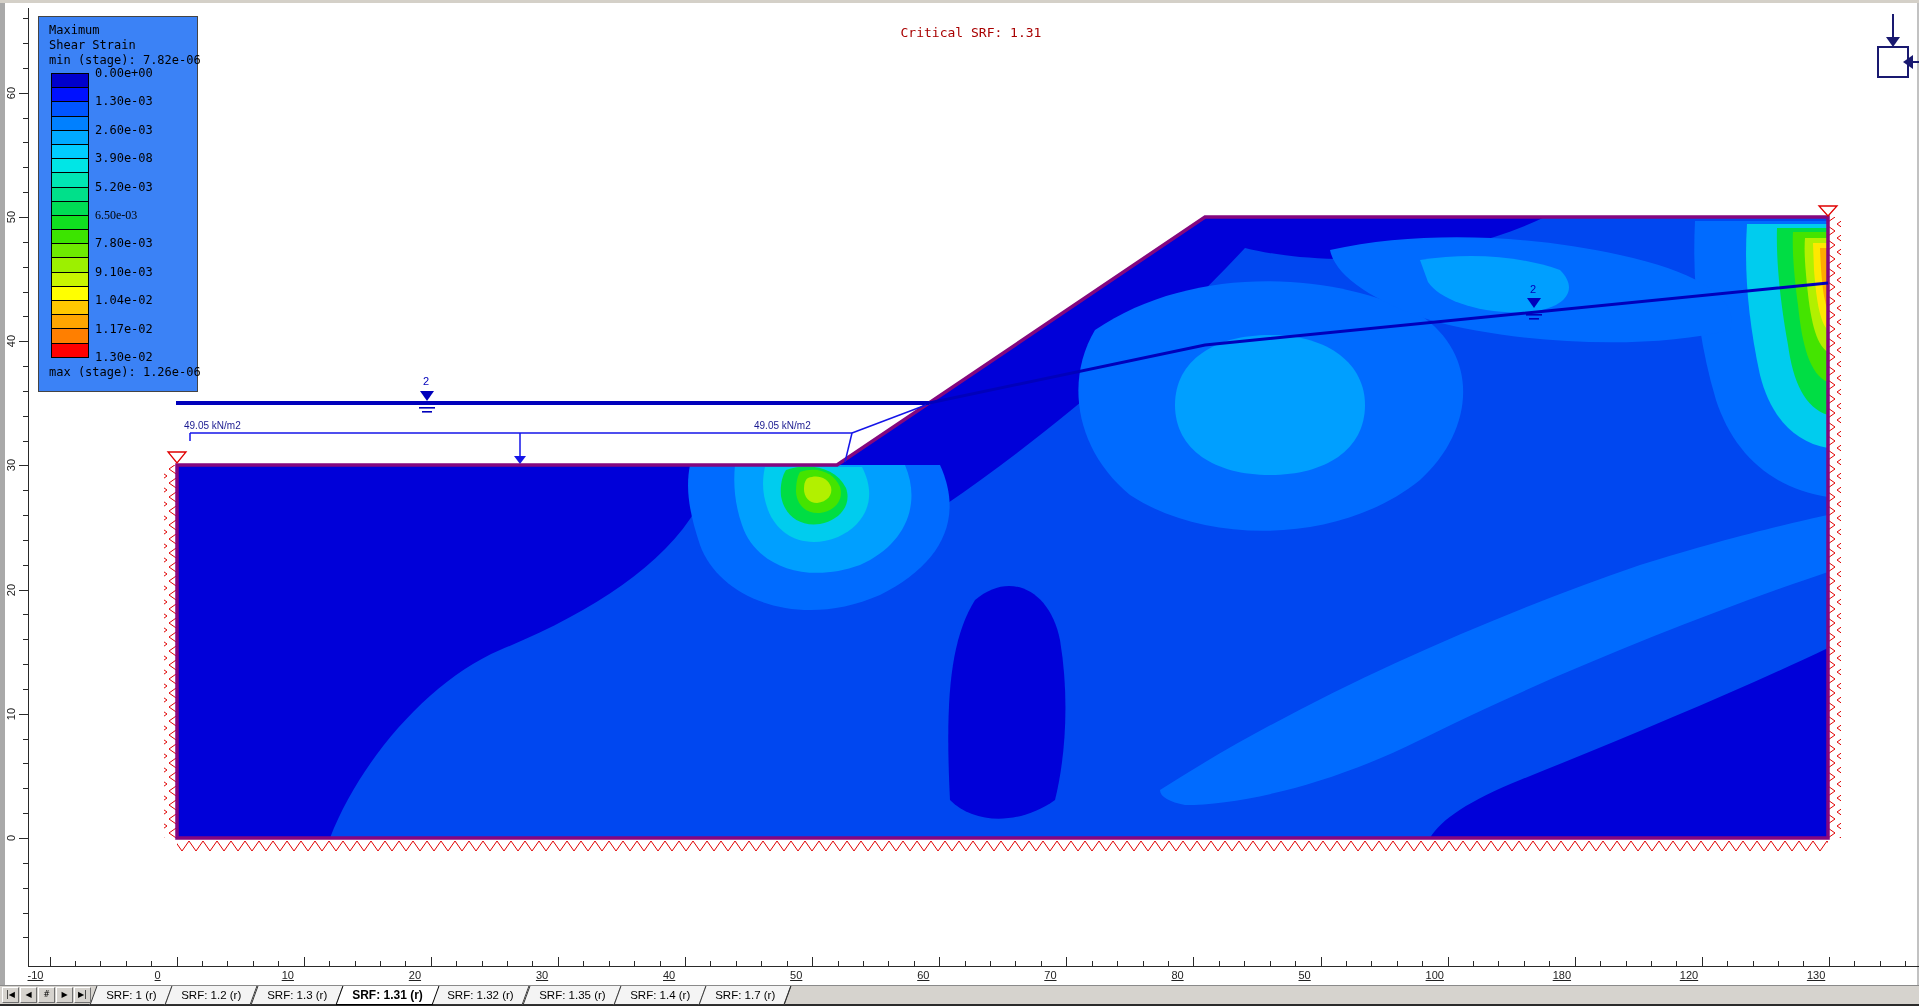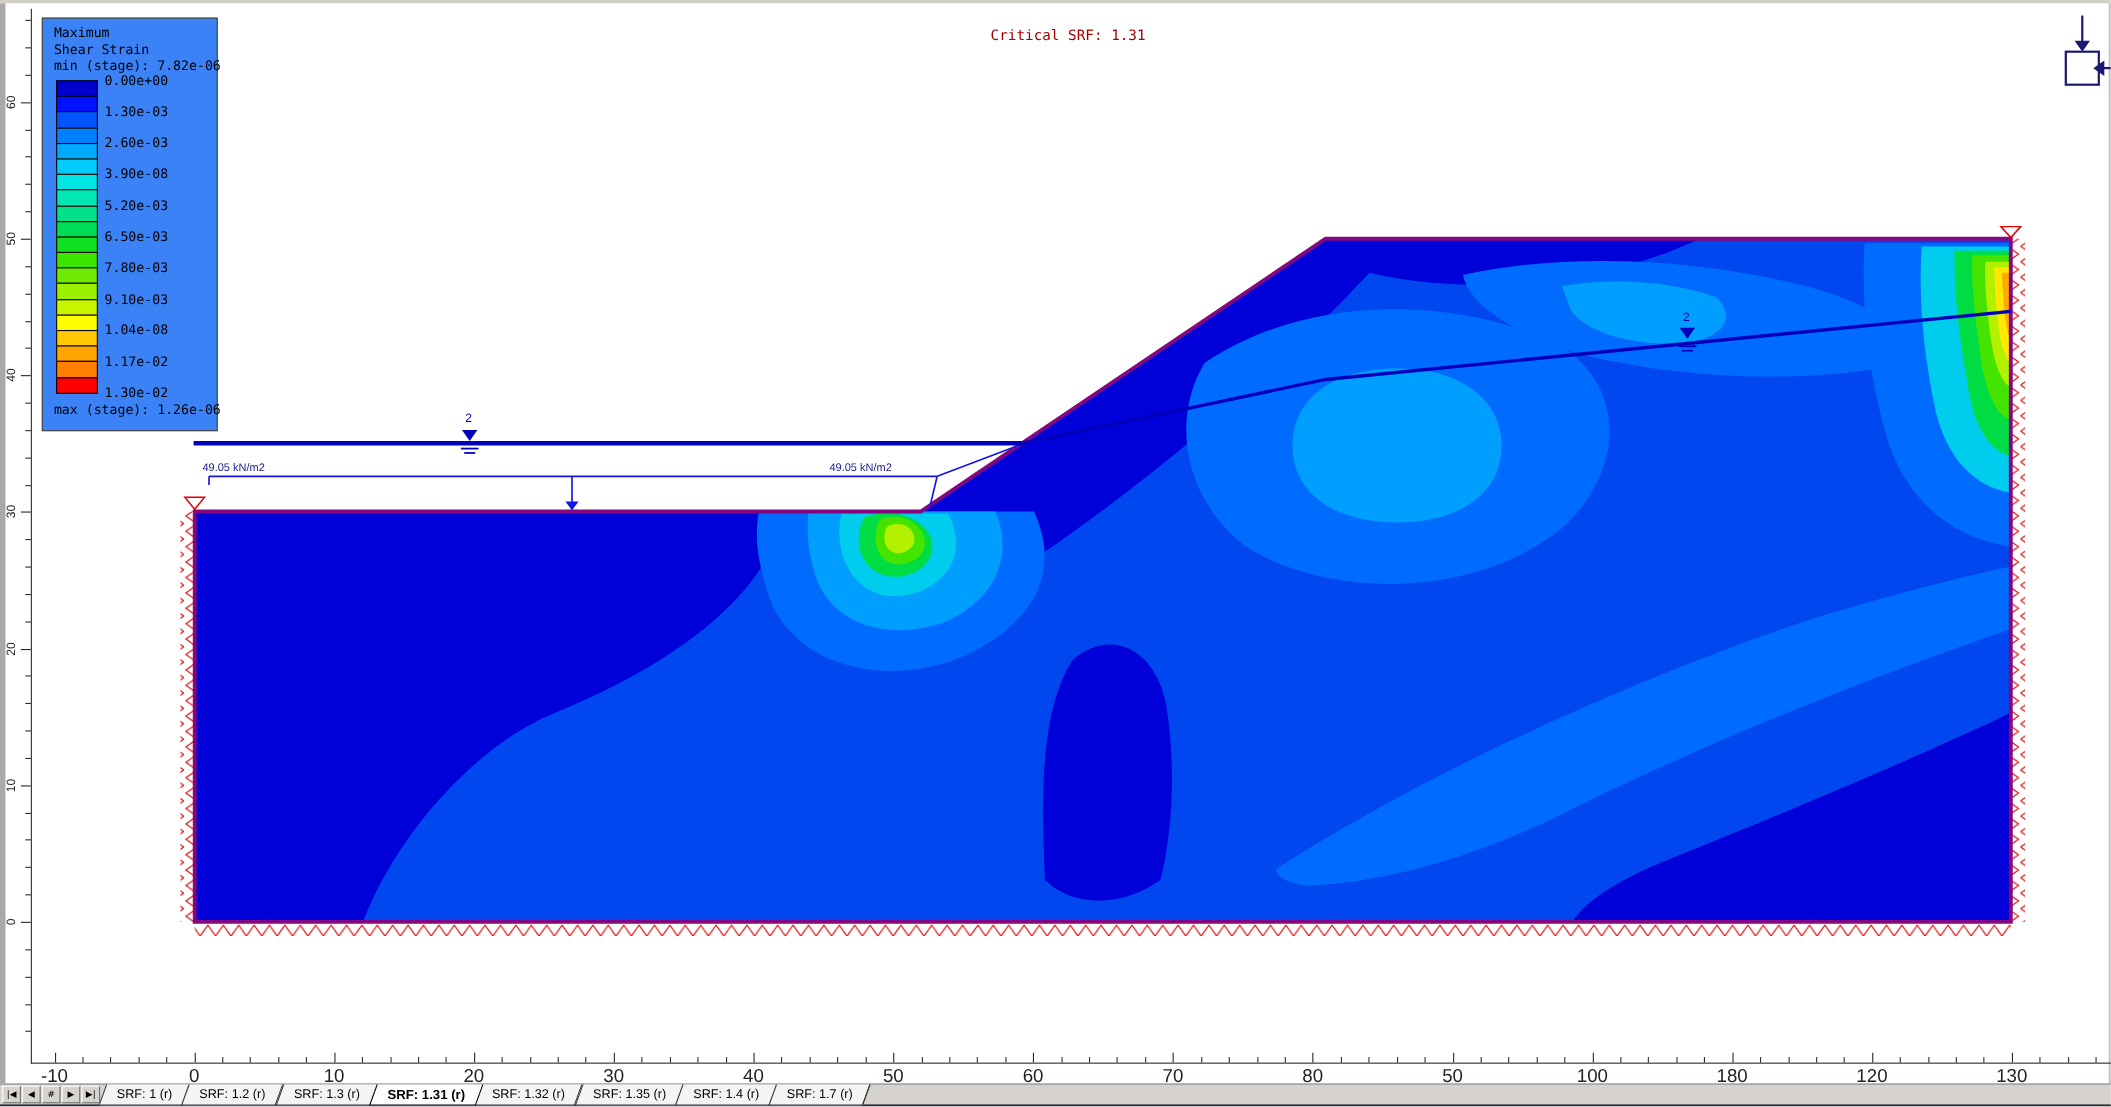--- a/index.html
+++ b/index.html
@@ -8,21 +8,21 @@
   .abs{position:absolute;}
   
   #edge-top{left:0;top:0;width:1919px;height:3px;background:#d4d0c8;}
   #edge-left{left:0;top:3px;width:5px;height:982px;background:#a9a9a9;}
   #edge-right{left:1917px;top:3px;width:2px;height:982px;background:#c2c2c2;}
   
   #scene{left:0;top:0;z-index:1;}
   
   .xtick{position:absolute;width:1px;background:#2a2a2a;}
   .ytick{position:absolute;height:1px;background:#2a2a2a;}
-  .xlabel{position:absolute;width:44px;text-align:center;font-size:17px;color:#222;}
+  .xlabel{position:absolute;width:44px;text-align:left;font-size:11px;color:#222;text-decoration:underline;}
   .ylabel{position:absolute;width:30px;height:12px;text-align:center;font-size:11px;color:#222;
           transform:rotate(-90deg);}
   #x-ruler-line{left:28px;top:966px;width:1891px;height:1px;background:#2a2a2a;}
   #y-ruler-line{left:28px;top:8px;width:1px;height:959px;background:#2a2a2a;}
   
   #legend{left:38px;top:16px;width:158px;height:374px;background:#3b82f6;border:1px solid #444;
           z-index:3;font-family:"DejaVu Sans Mono",monospace;font-size:12px;color:#000;}
   #legend .t{position:absolute;left:10px;white-space:nowrap;}
   #legend-swatches{position:absolute;left:12px;top:56px;width:38px;}
   .swatch{width:38px;height:15.2px;border:1px solid #000;box-sizing:border-box;margin-bottom:-1px;}
@@ -331,24 +331,24 @@
         <div class="swatch" style="background: rgb(255, 165, 0);"></div>
         <div class="swatch" style="background: rgb(255, 127, 0);"></div>
         <div class="swatch" style="background: rgb(255, 0, 0);"></div>
       </div>
     <div id="legend-labels">
         <div class="legend-label" style="top: 49px;">0.00e+00</div>
         <div class="legend-label" style="top: 77.4px;">1.30e-03</div>
         <div class="legend-label" style="top: 105.8px;">2.60e-03</div>
         <div class="legend-label" style="top: 134.2px;">3.90e-08</div>
         <div class="legend-label" style="top: 162.6px;">5.20e-03</div>
-        <div class="legend-label" style="top: 191px;">6.50e-03</div>
+        <div class="legend-label" style="top: 191px; font-family: Liberation Serif, serif;">6.50e-03</div>
         <div class="legend-label" style="top: 219.4px;">7.80e-03</div>
         <div class="legend-label" style="top: 247.8px;">9.10e-03</div>
-        <div class="legend-label" style="top: 276.2px;">1.04e-08</div>
+        <div class="legend-label" style="top: 276.2px;">1.04e-02</div>
         <div class="legend-label" style="top: 304.6px;">1.17e-02</div>
         <div class="legend-label" style="top: 333px;">1.30e-02</div>
       </div>
     <div class="t" style="top:348px">max (stage): 1.26e-06</div>
   </div>
 
   <div class="abs" id="srf-label">Critical SRF: 1.31</div>
   <div class="abs load-label" style="left:184px;top:420px">49.05 kN/m2</div>
   <div class="abs load-label" style="left:754px;top:420px">49.05 kN/m2</div>
   <div class="abs water-num" style="left:423px;top:375px">2</div>

